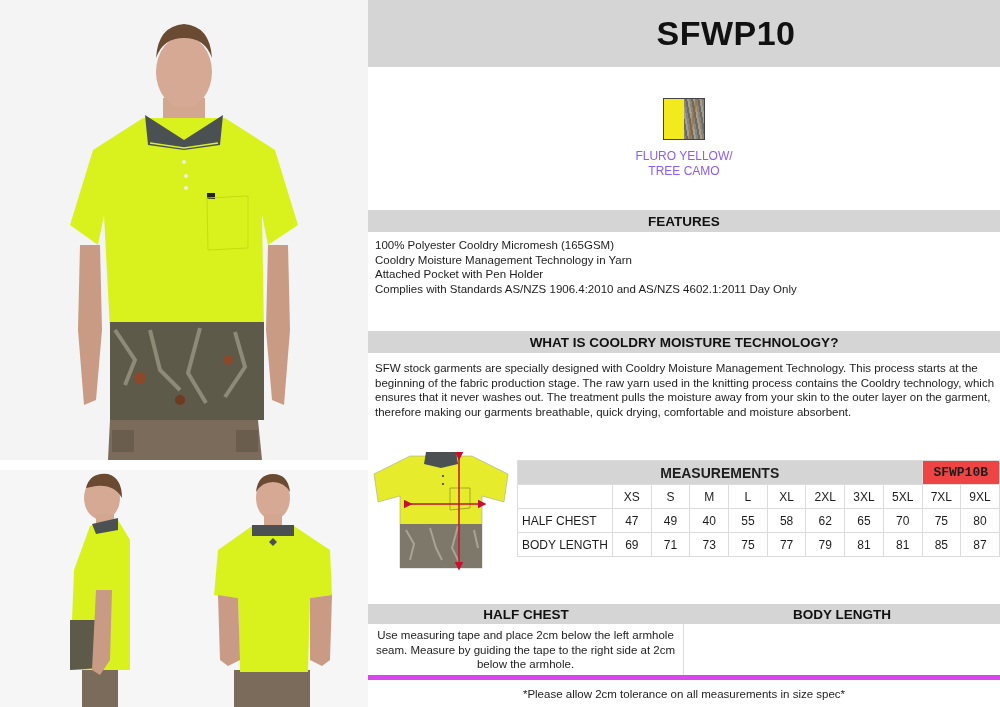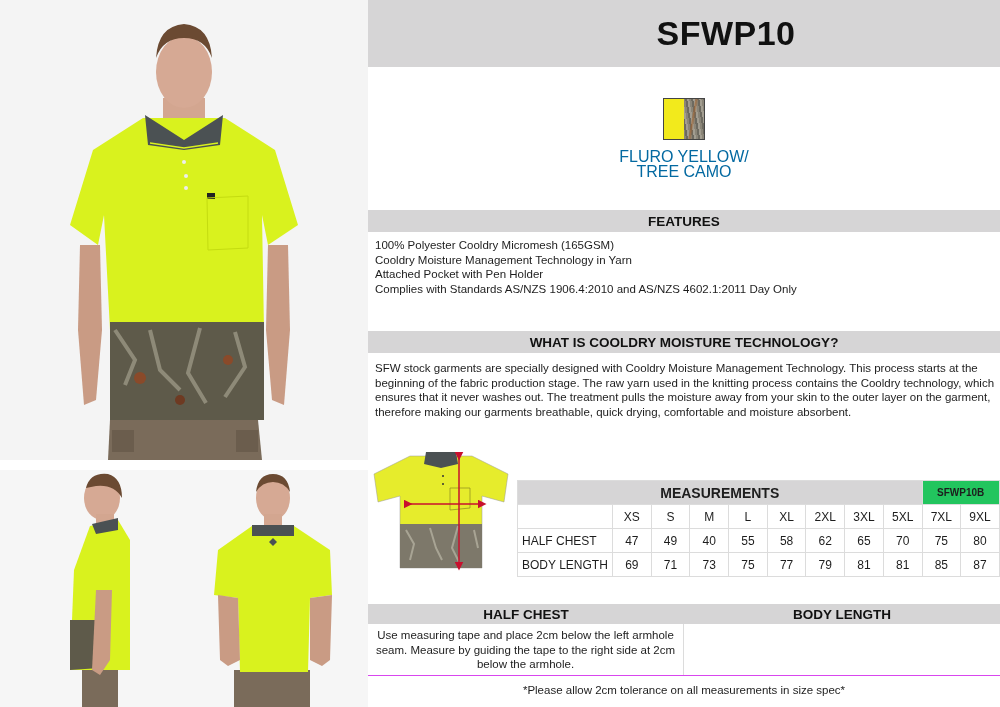--- a/index.html
+++ b/index.html
@@ -19,48 +19,48 @@
     .title-bar h1 { font-size: 34px; font-weight: bold; color: #111; letter-spacing: 0.5px; }
 
     .swatch-wrap { position: absolute; left: 0; top: 98px; width: 632px; text-align: center; }
     .swatch { display: inline-block; width: 42px; height: 42px; border: 1px solid #444; position: relative; overflow: hidden; }
     .swatch .yellow { position: absolute; left: 0; top: 0; width: 50%; height: 100%; background: #f2ea1c; }
     .swatch .camo { position: absolute; right: 0; top: 0; width: 50%; height: 100%;
       background:
         linear-gradient(100deg, transparent 40%, rgba(160,100,50,0.7) 45%, transparent 55%),
         repeating-linear-gradient(80deg, #8a8578 0 2px, #6d6a60 2px 4px, #a29d90 4px 6px);
     }
-    .swatch-label { margin-top: 5px; font-size: 16px; line-height: 15px; color: #0369a1; }
+    .swatch-label { margin-top: 5px; font-size: 12px; line-height: 15px; color: #8b5cf6; }
 
     .section-bar { position: absolute; left: 0; width: 632px; background: #d6d5d6; display: flex; align-items: center; justify-content: center; font-weight: bold; font-size: 13.5px; color: #111; }
     .features-bar { top: 210px; height: 22px; }
     .features-list { position: absolute; left: 7px; top: 238px; font-size: 11.5px; line-height: 14.6px; color: #1d1d1d; list-style: none; }
 
     .cooldry-bar { top: 331px; height: 22px; }
     .cooldry-text { position: absolute; left: 7px; top: 361px; width: 622px; font-size: 11.5px; line-height: 14.6px; color: #1d1d1d; }
 
     
     .diagram { position: absolute; left: 2px; top: 446px; width: 142px; height: 126px; }
 
     
-    .mtable { position: absolute; left: 149px; top: 460px; border-collapse: collapse; font-size: 12px; color: #1d1d1d; margin-top: 20px; }
+    .mtable { position: absolute; left: 149px; top: 460px; border-collapse: collapse; font-size: 12px; color: #1d1d1d; }
     .mtable td, .mtable th { border: 1px solid #dcdcdc; text-align: center; height: 24px; font-weight: normal; }
     .mtable th.head { background: #d6d5d6; font-weight: bold; font-size: 14px; height: 21px; }
-    .mtable th.code { background: #22c55e; font-weight: bold; font-size: 10px; }
+    .mtable th.code { background: #ef4444; font-weight: bold; font-size: 13px; font-family: Liberation Mono, monospace; }
     .mtable td.rowlabel { text-align: left; padding-left: 4px; width: 95px; }
     .mtable td.val { width: 38.7px; }
 
     
     .guide { position: absolute; left: 0; top: 604px; width: 632px; }
     .guide-row { display: flex; }
     .guide-col { width: 316px; }
     .guide-head { background: #d6d5d6; height: 20px; display: flex; align-items: center; justify-content: center; font-weight: bold; font-size: 13.5px; color: #111; }
     .guide-text { font-size: 11.5px; line-height: 14.6px; text-align: center; padding: 4px 4px 3px; height: 51px; color: #1d1d1d; }
     .guide-col.left .guide-text { border-right: 1px solid #dcdcdc; }
-    .guide-text-row { display: flex; border-bottom: 1px solid #d946ef; gap: 16px; }
+    .guide-text-row { display: flex; border-bottom: 5px solid #d946ef; gap: 16px; }
     .tolerance { text-align: center; font-size: 11.5px; margin-top: 8px; color: #1d1d1d; }
   </style>
 </head>
 <body>
 
 <div class="photos">
   <div class="photo photo-front">
     <svg width="368" height="460" viewBox="0 0 368 460">
       <rect width="368" height="460" fill="#f4f4f4"></rect>
 

